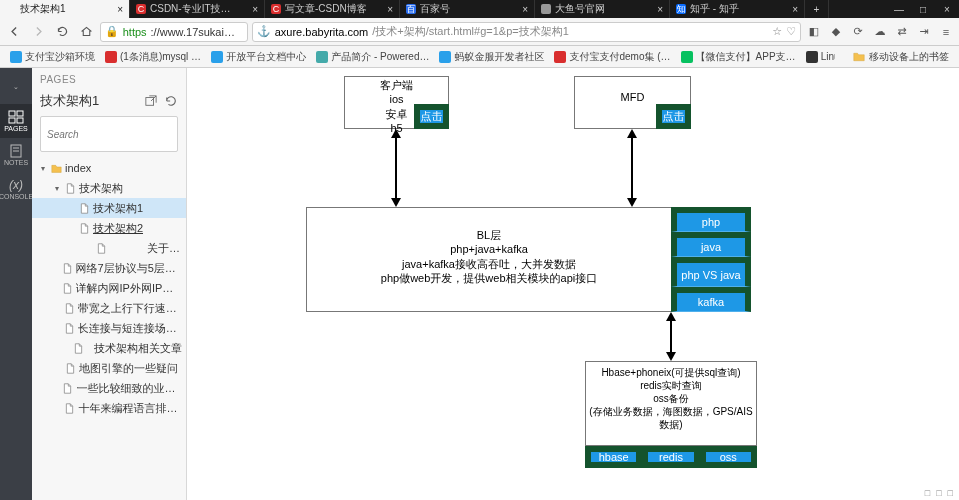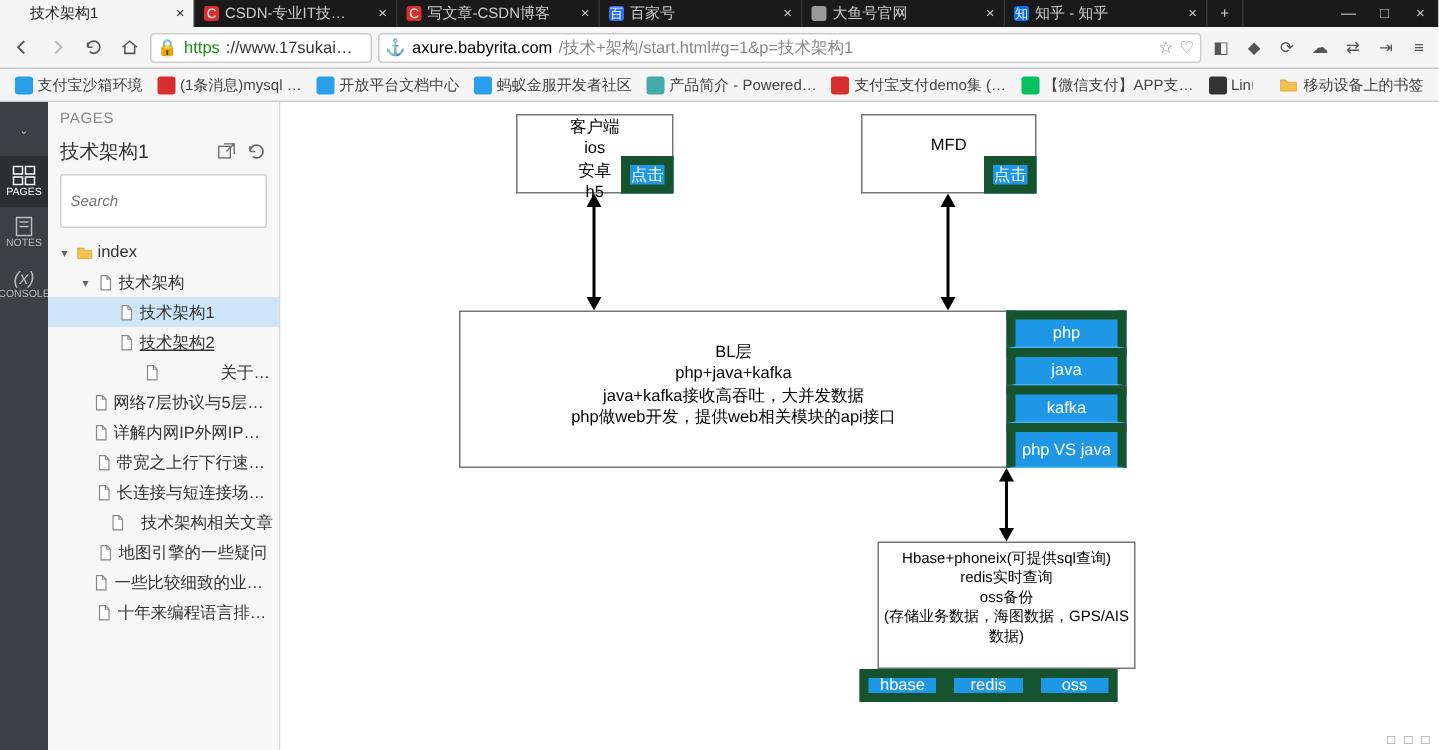--- a/index.html
+++ b/index.html
@@ -152,26 +152,26 @@
       </div>
       <div class="bm">
         <span class="bm-ico" style="background:#d92e2e"></span>
         <span>(1条消息)mysql …</span>
       </div>
       <div class="bm">
         <span class="bm-ico" style="background:#2aa0ea"></span>
         <span>开放平台文档中心</span>
       </div>
       <div class="bm">
+        <span class="bm-ico" style="background:#4aa"></span>
+        <span>产品简介 - Powered…</span>
+      </div>
+      <div class="bm">
         <span class="bm-ico" style="background:#2aa0ea"></span>
         <span>蚂蚁金服开发者社区</span>
-      </div>
-      <div class="bm">
-        <span class="bm-ico" style="background:#4aa"></span>
-        <span>产品简介 - Powered…</span>
       </div>
       <div class="bm">
         <span class="bm-ico" style="background:#d92e2e"></span>
         <span>支付宝支付demo集 (…</span>
       </div>
       <div class="bm">
         <span class="bm-ico" style="background:#07c160"></span>
         <span>【微信支付】APP支…</span>
       </div>
       <div class="bm">
@@ -369,35 +369,35 @@
 
     <div class="node" style="left:119px;top:139px;width:366px;height:105px;padding-top:20px">
       <div>BL层</div>
       <div>php+java+kafka</div>
       <div>java+kafka接收高吞吐，大并发数据</div>
       <div>php做web开发，提供web相关模块的api接口</div>
     </div>
     <div class="btn-group" style="left:484px;top:139px;width:80px">
       <div class="btn-cell">php</div>
       <div class="btn-cell">java</div>
+      <div class="btn-cell" style="height:30px">php VS java</div>
       <div class="btn-cell">kafka</div>
-      <div class="btn-cell" style="height:30px">php VS java</div>
     </div>
 
     <div class="arrow-v" style="left:483px;top:252px;height:33px"></div>
     <div class="arrowhead up" style="left:479px;top:244px"></div>
     <div class="arrowhead down" style="left:479px;top:284px"></div>
 
     <div class="node" style="left:398px;top:293px;width:172px;height:85px;padding-top:4px;font-size:10px">
       <div>Hbase+phoneix(可提供sql查询)</div>
       <div>redis实时查询</div>
       <div>oss备份</div>
       <div>(存储业务数据，海图数据，GPS/AIS数据)</div>
     </div>
-    <div class="btn-row" style="left:386px;top:378px;width:172px">
+    <div class="btn-row" style="left:398px;top:378px;width:172px">
       <div class="btn-cell">hbase</div>
       <div class="btn-cell">redis</div>
       <div class="btn-cell">oss</div>
     </div>
 
     <div class="status">
       <span>□</span>
         <span>□</span>
         <span>□</span>
     </div>

